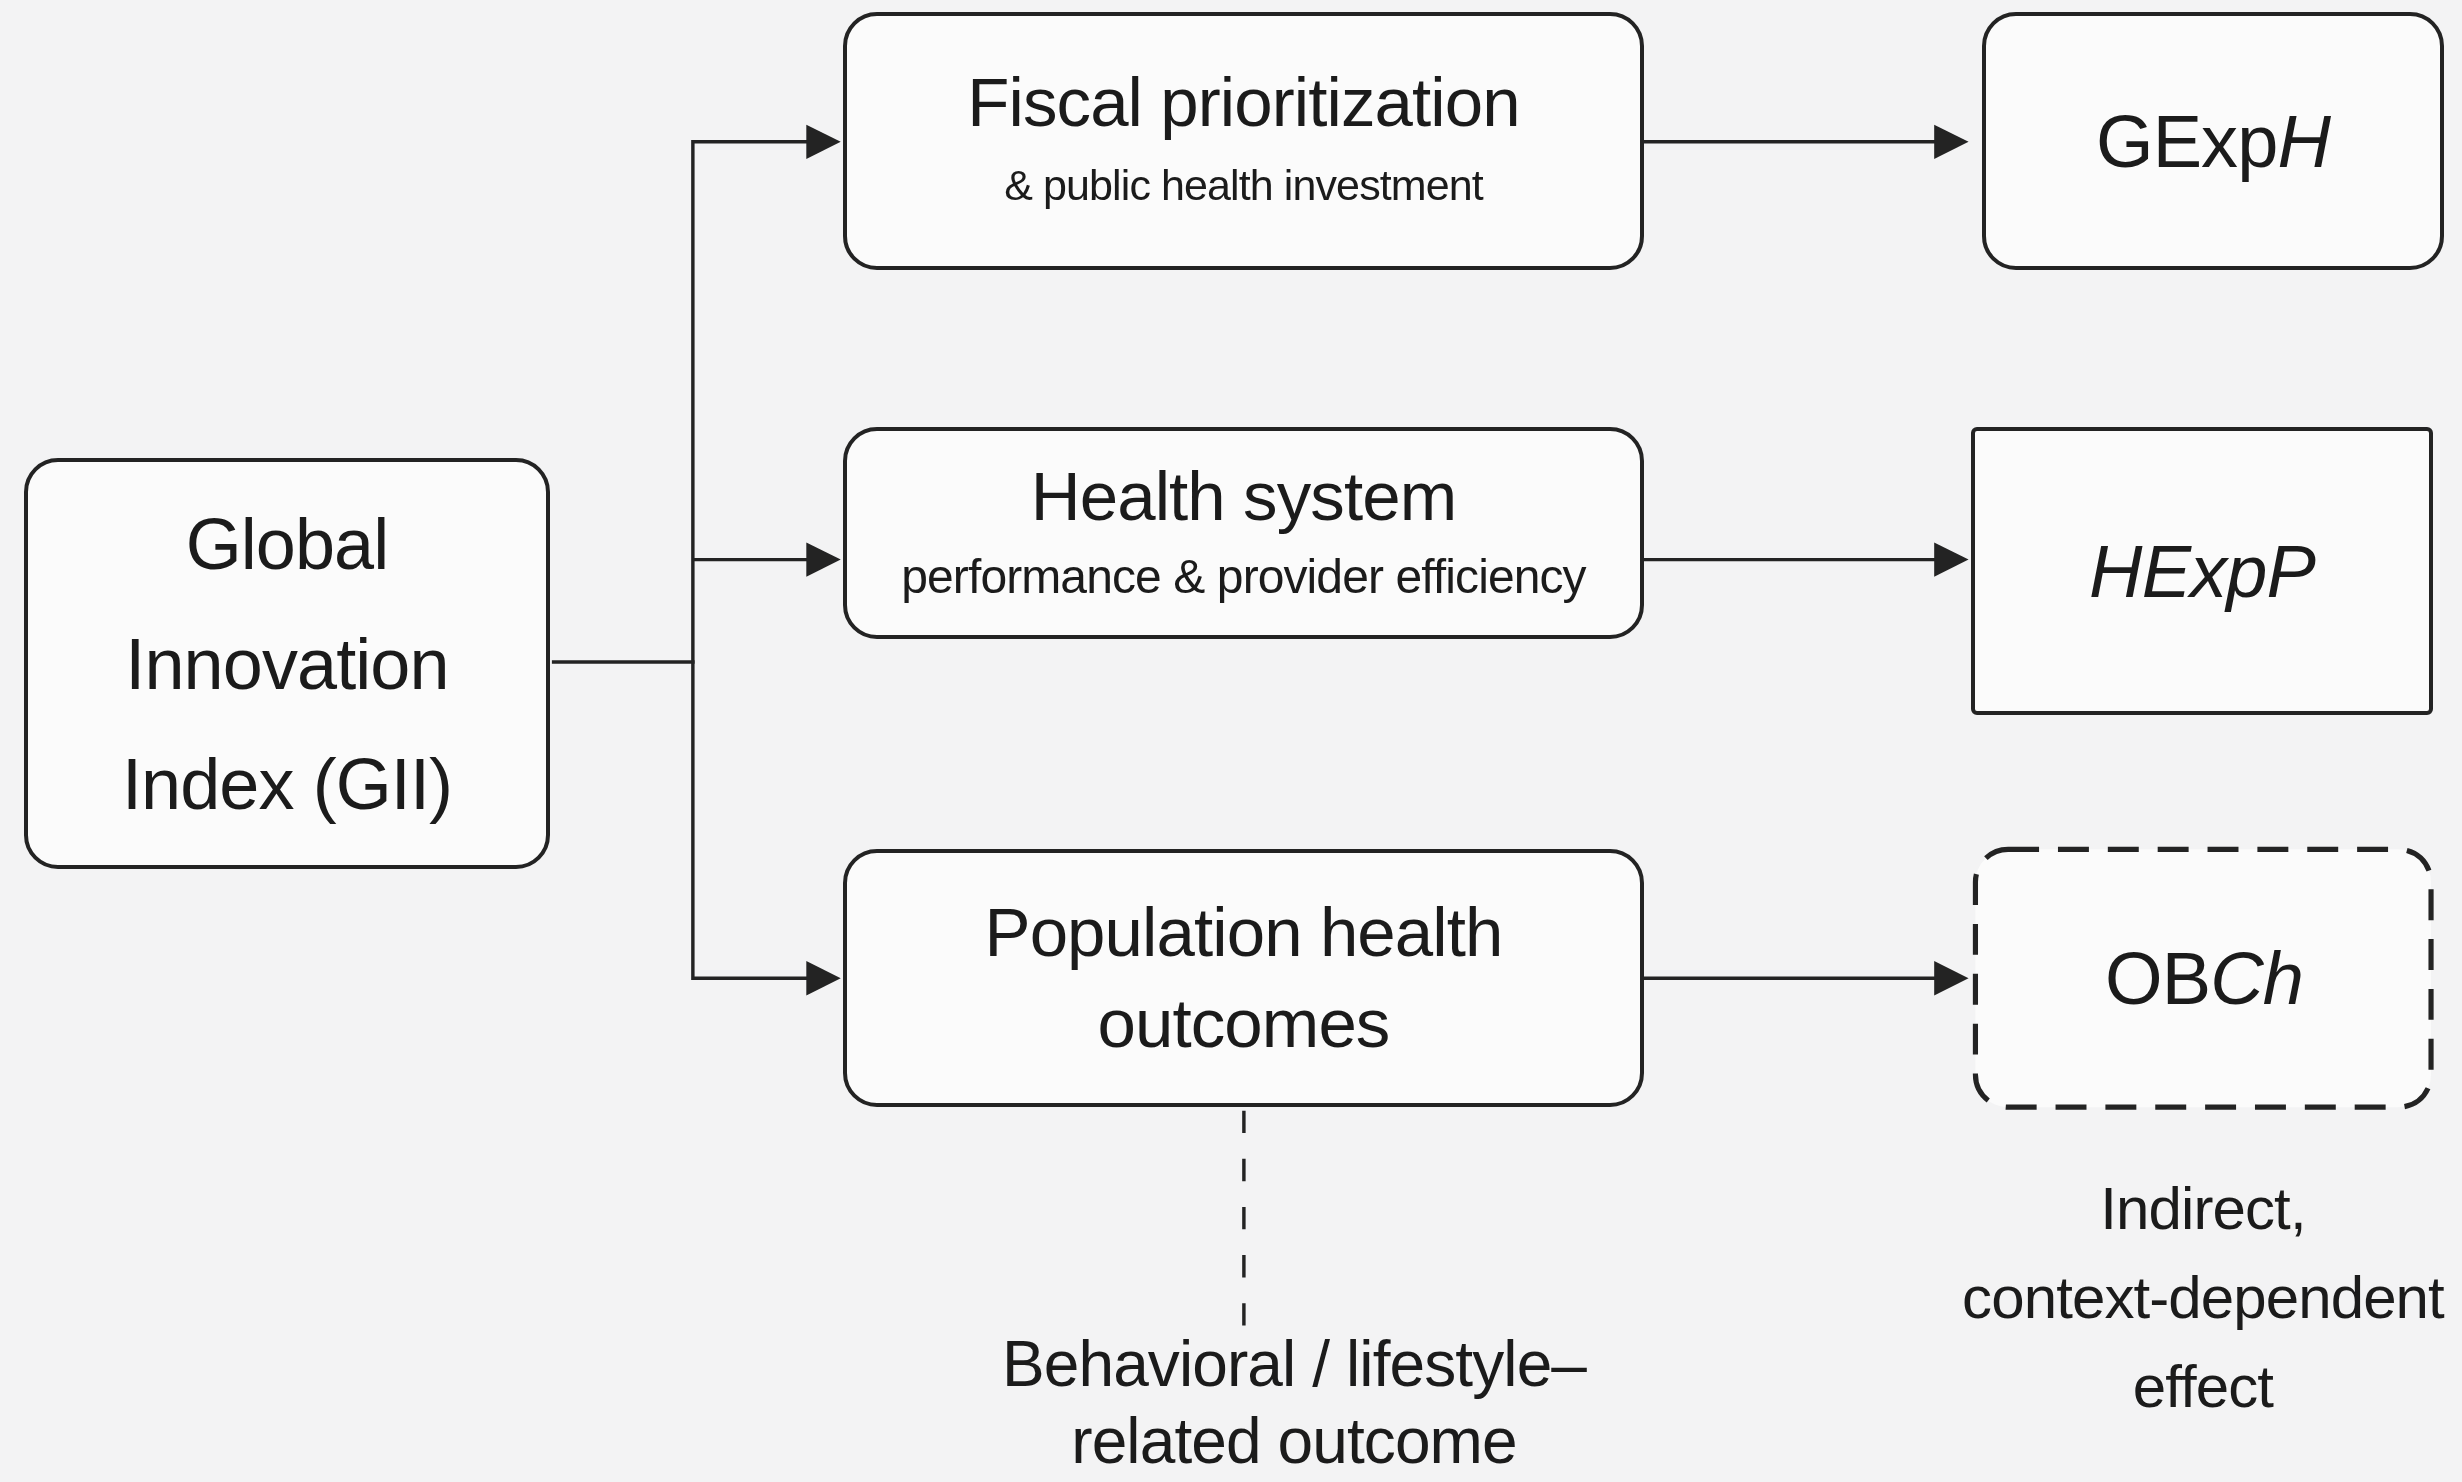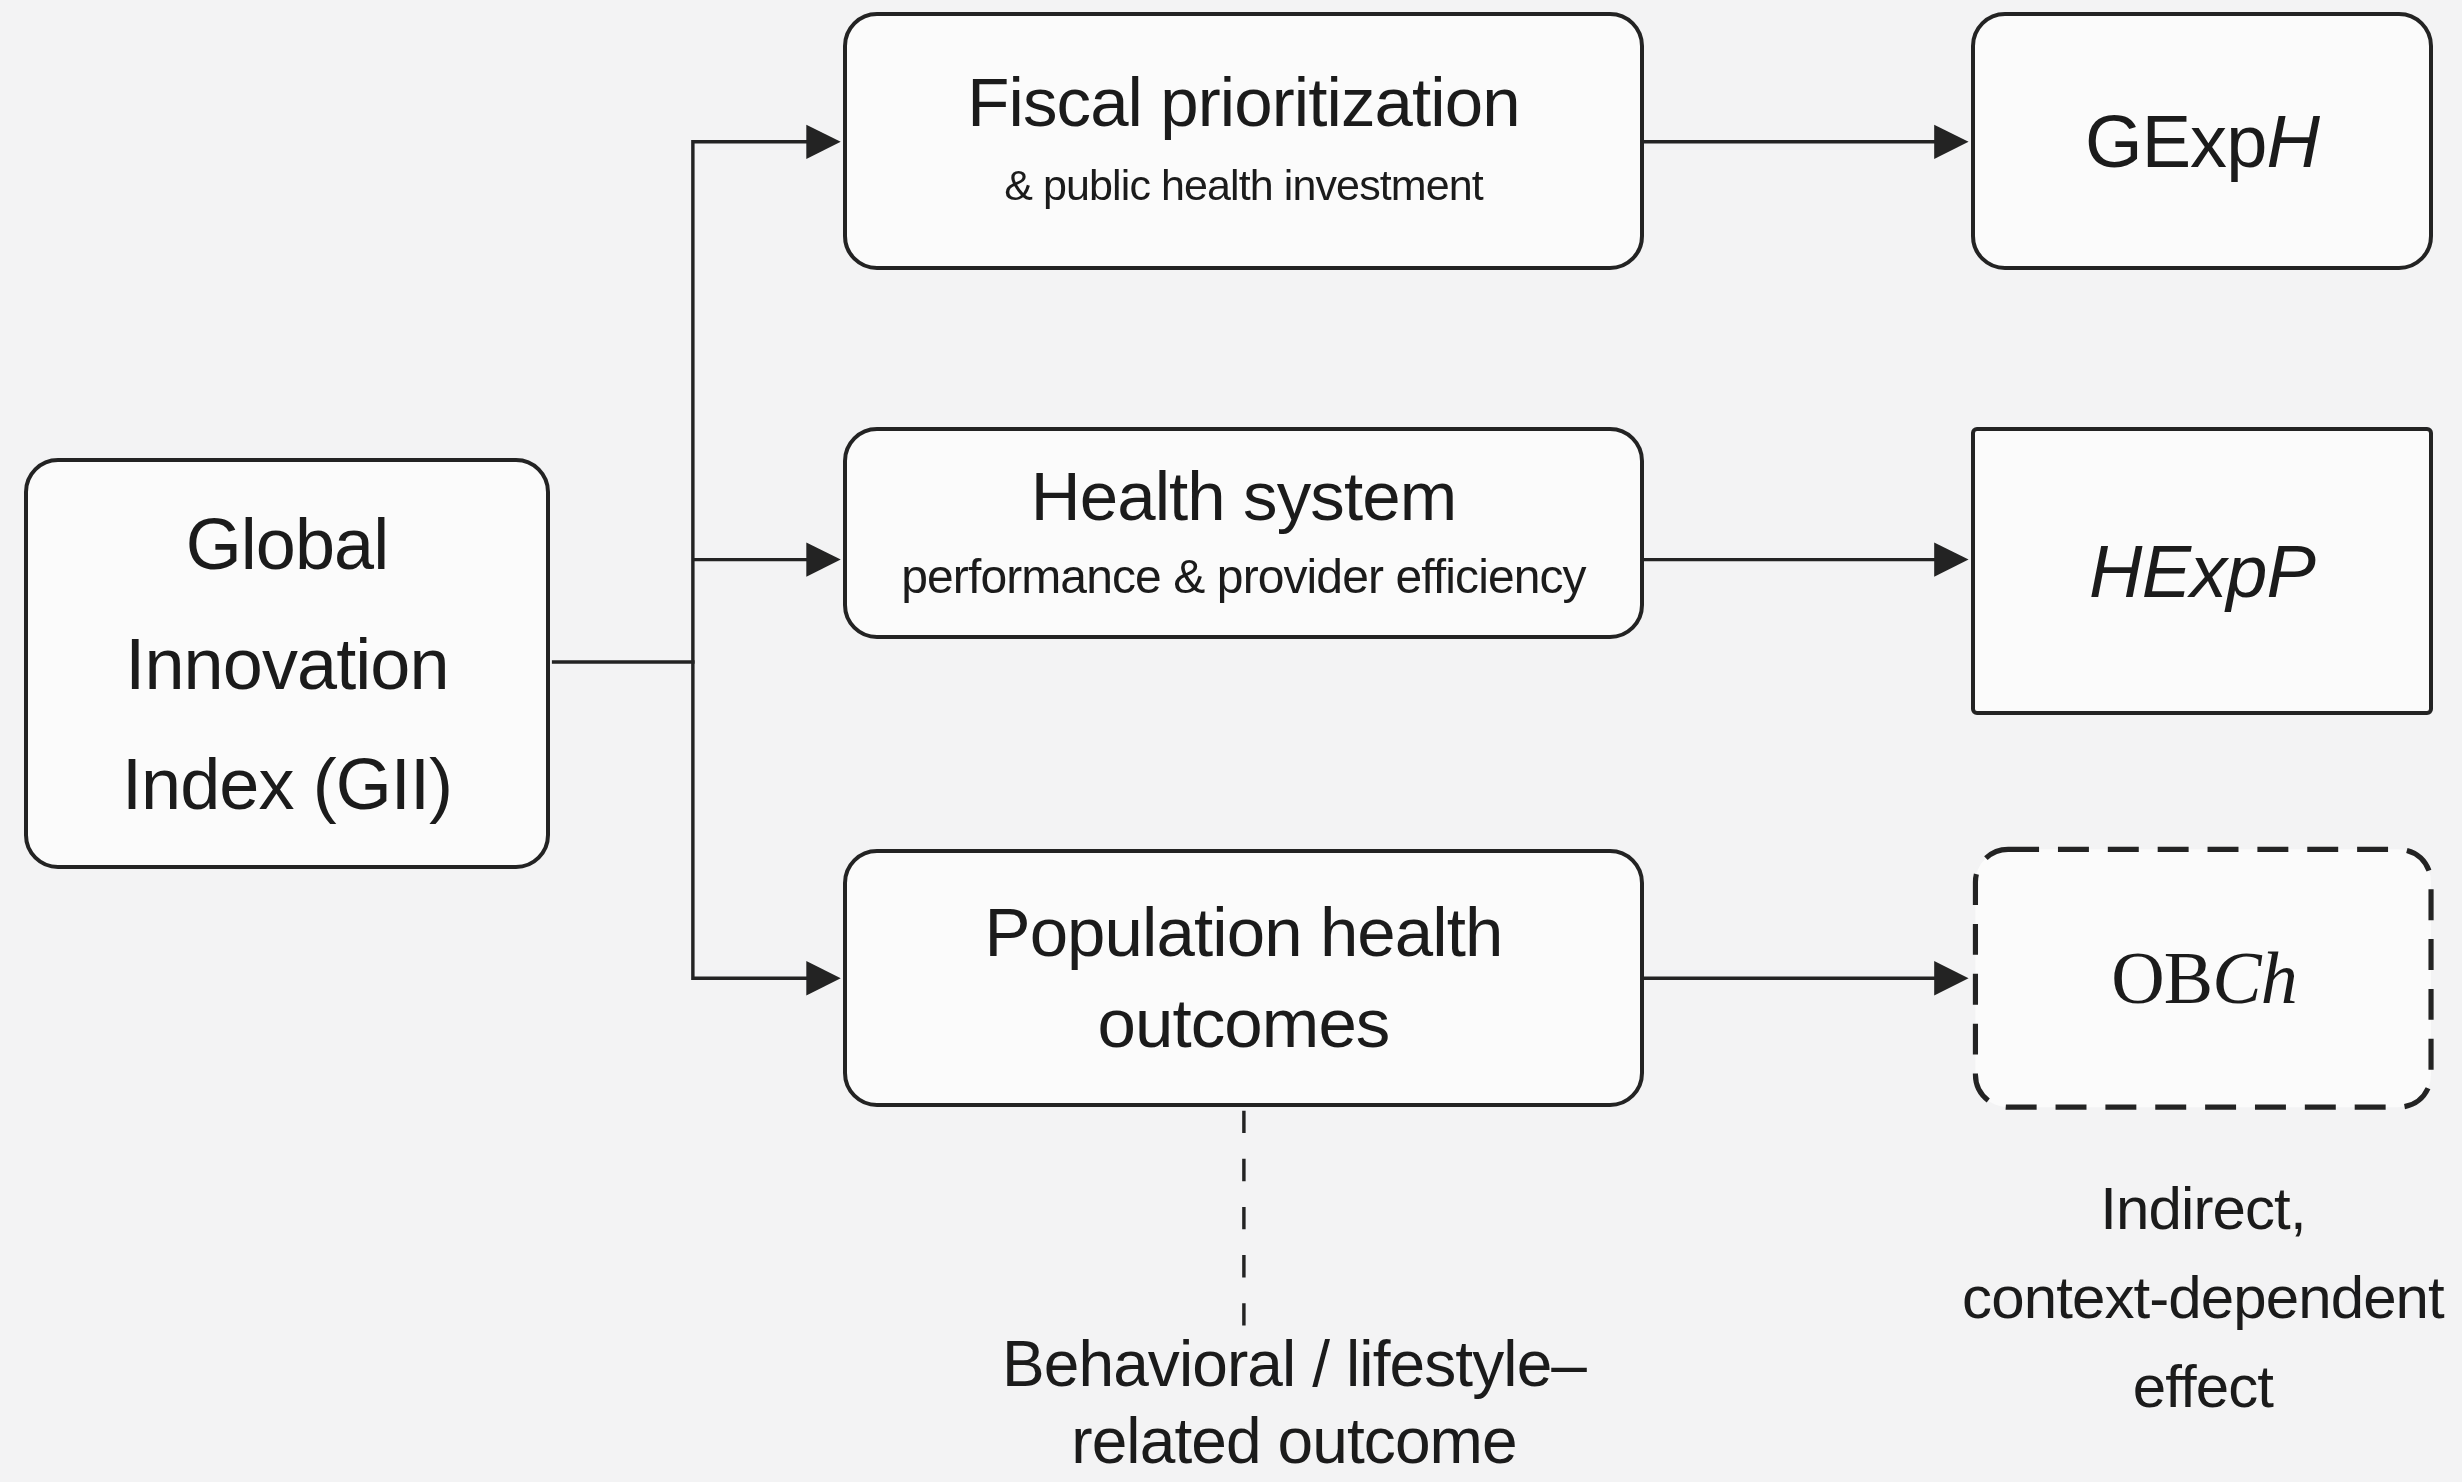--- a/index.html
+++ b/index.html
@@ -25,23 +25,23 @@
     display:flex;flex-direction:column;align-items:center;justify-content:center;
     text-align:center;letter-spacing:-0.9px;
   }
   .gii{left:24px;top:458px;width:526px;height:411px;font-size:72px;line-height:96px;gap:24px;}
   .gii span{display:block;}
   .m{left:843px;width:801px;}
   .m1{top:12px;height:258px;}
   .m2{top:427px;height:212px;}
   .m3{top:849px;height:258px;}
   .o{left:1971px;width:462px;font-size:74px;}
-  .o1{top:12px;height:258px;}
+  .o1{top:12px;height:258px;margin-left:11px;}
   .o2{top:427px;height:288px;font-style:italic;border-radius:6px;}
-  .o3{left:1976px;top:849px;width:456px;height:258px;background:transparent;border:none;border-radius:0;font-family:Liberation Serif, serif;}
+  .o3{left:1976px;top:849px;width:456px;height:258px;background:transparent;border:none;border-radius:0;}
   .box-title{display:block;font-size:69px;line-height:88px;}
   .m3 .box-title{line-height:91px;}
   .box-sub1{display:block;font-size:43px;line-height:76px;}
   .box-sub2{display:block;font-size:48px;line-height:72px;}
   .caption{position:absolute;text-align:center;letter-spacing:-0.9px;}
   .caption span{display:block;}
   .behavioral{left:864px;top:1326px;width:860px;font-size:64px;line-height:77px;}
   .indirect{left:1902px;top:1164px;width:602px;font-size:60px;line-height:89px;}
   .it{font-style:italic;}
 </style>

